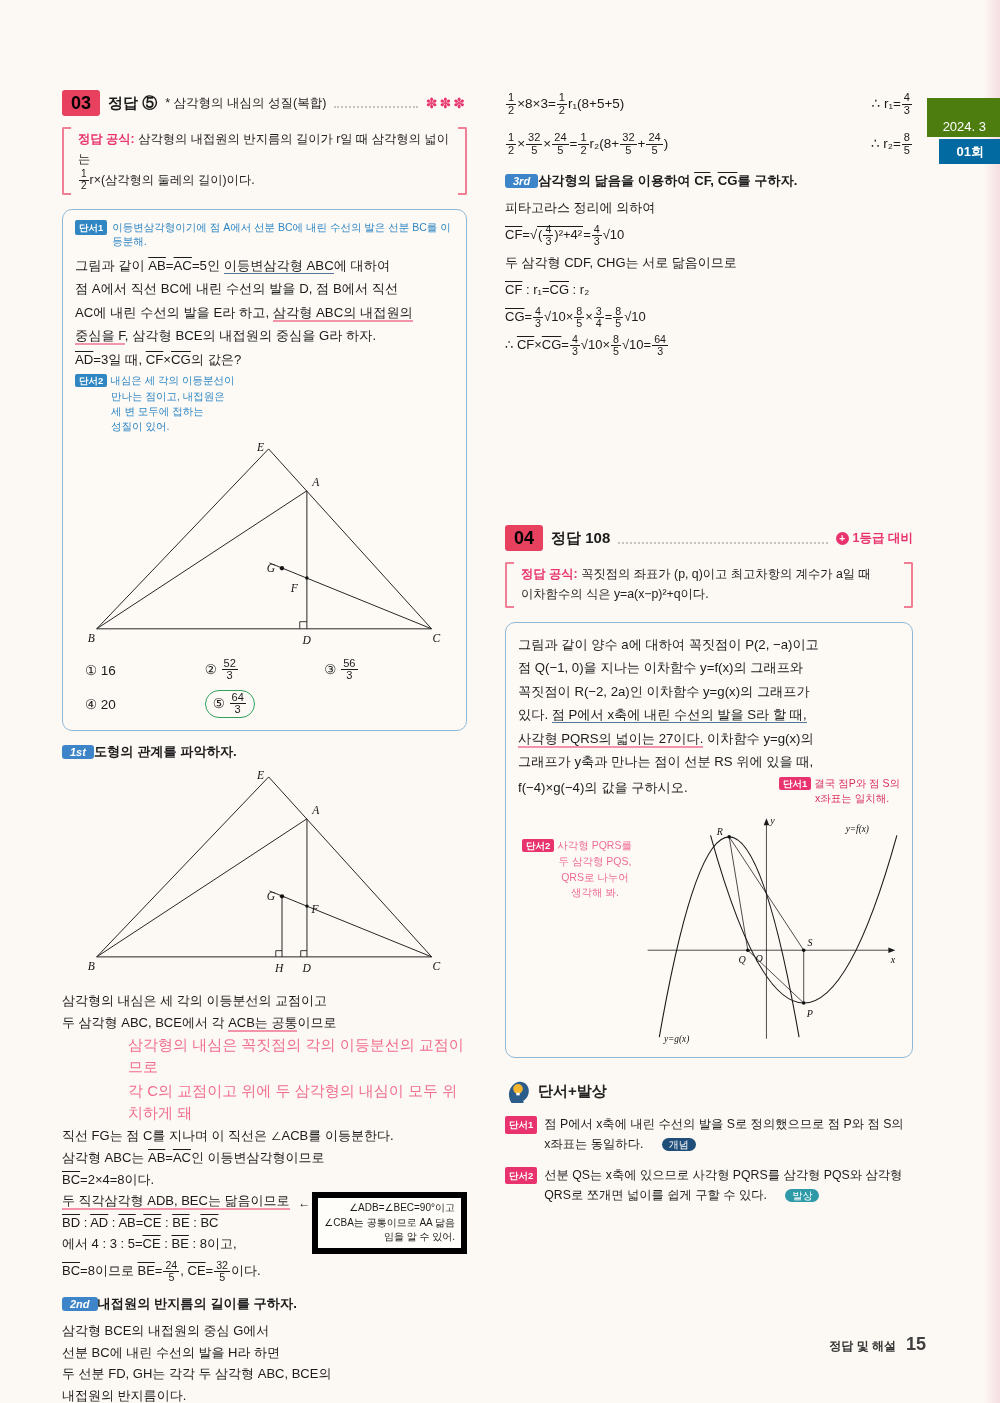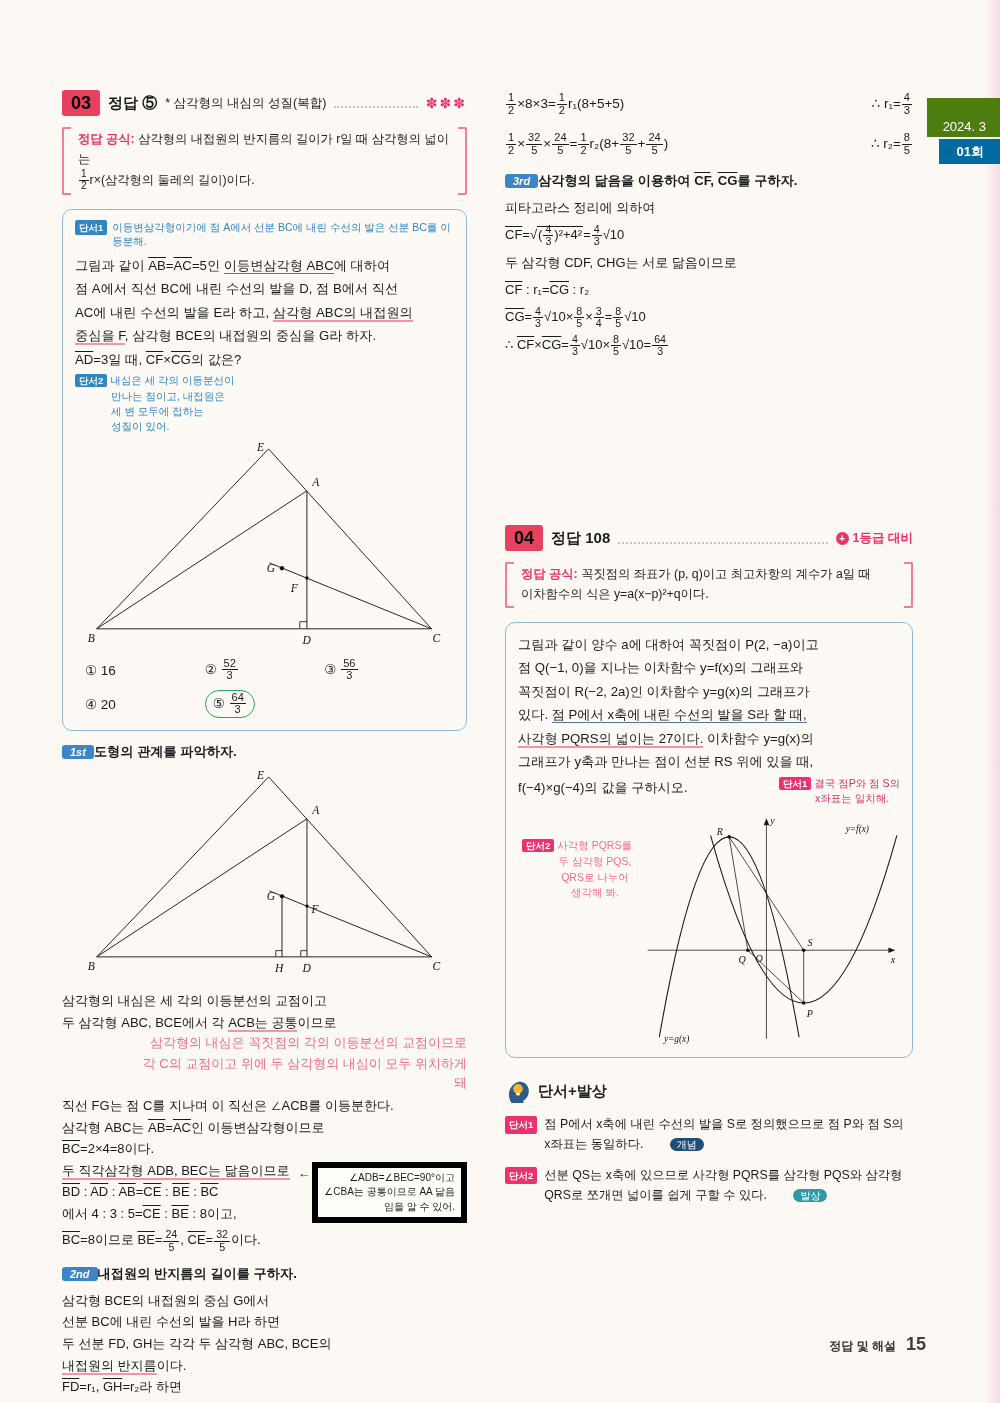--- a/index.html
+++ b/index.html
@@ -51,21 +51,21 @@
         margin-top:8px;padding:0 10px;align-items:center;}
   .circled{display:inline-block;border:1.6px solid #2fa05e;border-radius:16px;padding:1px 7px;}
 
   
   .step{display:flex;align-items:center;margin:12px 0 7px;}
   .badge-step{background:#3d85c8;color:#fff;font-size:11px;font-weight:700;font-style:italic;
         padding:1px 8px;border-radius:3px;white-space:nowrap;}
   .step-title{font-weight:700;font-size:13.2px;}
   .sline{font-size:13px;line-height:1.66;}
   .sline.eq{margin:5px 0;}
-  .pink{color:#f06d8e;font-size:13px;line-height:1.45;margin:1px 0 2px 66px;text-align:right;}
+  .pink{color:#f06d8e;font-size:15px;line-height:1.45;margin:1px 0 2px 66px;}
   .srow{display:flex;align-items:flex-start;gap:4px;}
   .sleft{flex:1;min-width:0;}
   .snote-wrap{display:flex;align-items:flex-start;gap:2px;margin-top:2px;}
   .arrow{font-size:12px;margin-top:4px;}
   .sidenote{border:6px solid #000000;padding:3px 6px;font-size:10px;line-height:1.45;white-space:nowrap;background:#fffdf9;text-align:right;}
 
   .eqrow{display:flex;justify-content:space-between;align-items:center;font-size:13.5px;margin:4px 0 16px;}
   .eqr{margin-left:10px;white-space:nowrap;}
 
   .p04head{margin-top:168px;}
@@ -77,21 +77,21 @@
   .q4bottom{display:flex;align-items:flex-start;margin-top:6px;}
   .clue-pink{font-size:10.5px;color:#ee6d96;line-height:1.5;width:118px;margin-top:26px;flex:none;text-align:center;}
   .cp-ind{margin-left:36px;}
   .graph{flex:1;max-width:272px;margin-left:auto;}
 
   
   .ci-header{display:flex;align-items:center;gap:7px;margin:20px 0 10px;}
   .ci-title{font-weight:800;font-size:15px;color:#222;}
   .ci-item{display:flex;gap:7px;font-size:12.3px;line-height:1.65;margin-bottom:10px;align-items:flex-start;}
   .ci-item .badge-red{margin-top:2px;}
-  .tag{color:#fff;border-radius:9px;font-size:10px;padding:1px 7px;margin-left:23px;white-space:nowrap;}
+  .tag{color:#fff;border-radius:9px;font-size:10px;padding:1px 7px;margin-left:15px;white-space:nowrap;}
   .tag-concept{background:#1f4e79;}
   .tag-idea{background:#2e9aa8;}
 
   
   .corner{position:absolute;top:98px;right:0;text-align:right;z-index:2;}
   .ed{display:inline-block;background:#4d7c0f;color:#fff;font-size:13px;font-weight:400;padding:21px 14px 3px 16px;}
   .rd{display:inline-block;background:#0369a1;color:#fff;font-size:13px;font-weight:700;padding:4px 16px 3px 18px;margin-top:2px;}
   .pfoot{position:absolute;right:74px;bottom:48px;display:flex;align-items:baseline;gap:10px;}
   .f-label{font-size:12px;font-weight:700;color:#333;}
   .f-page{font-size:18px;font-weight:700;color:#404040;}

